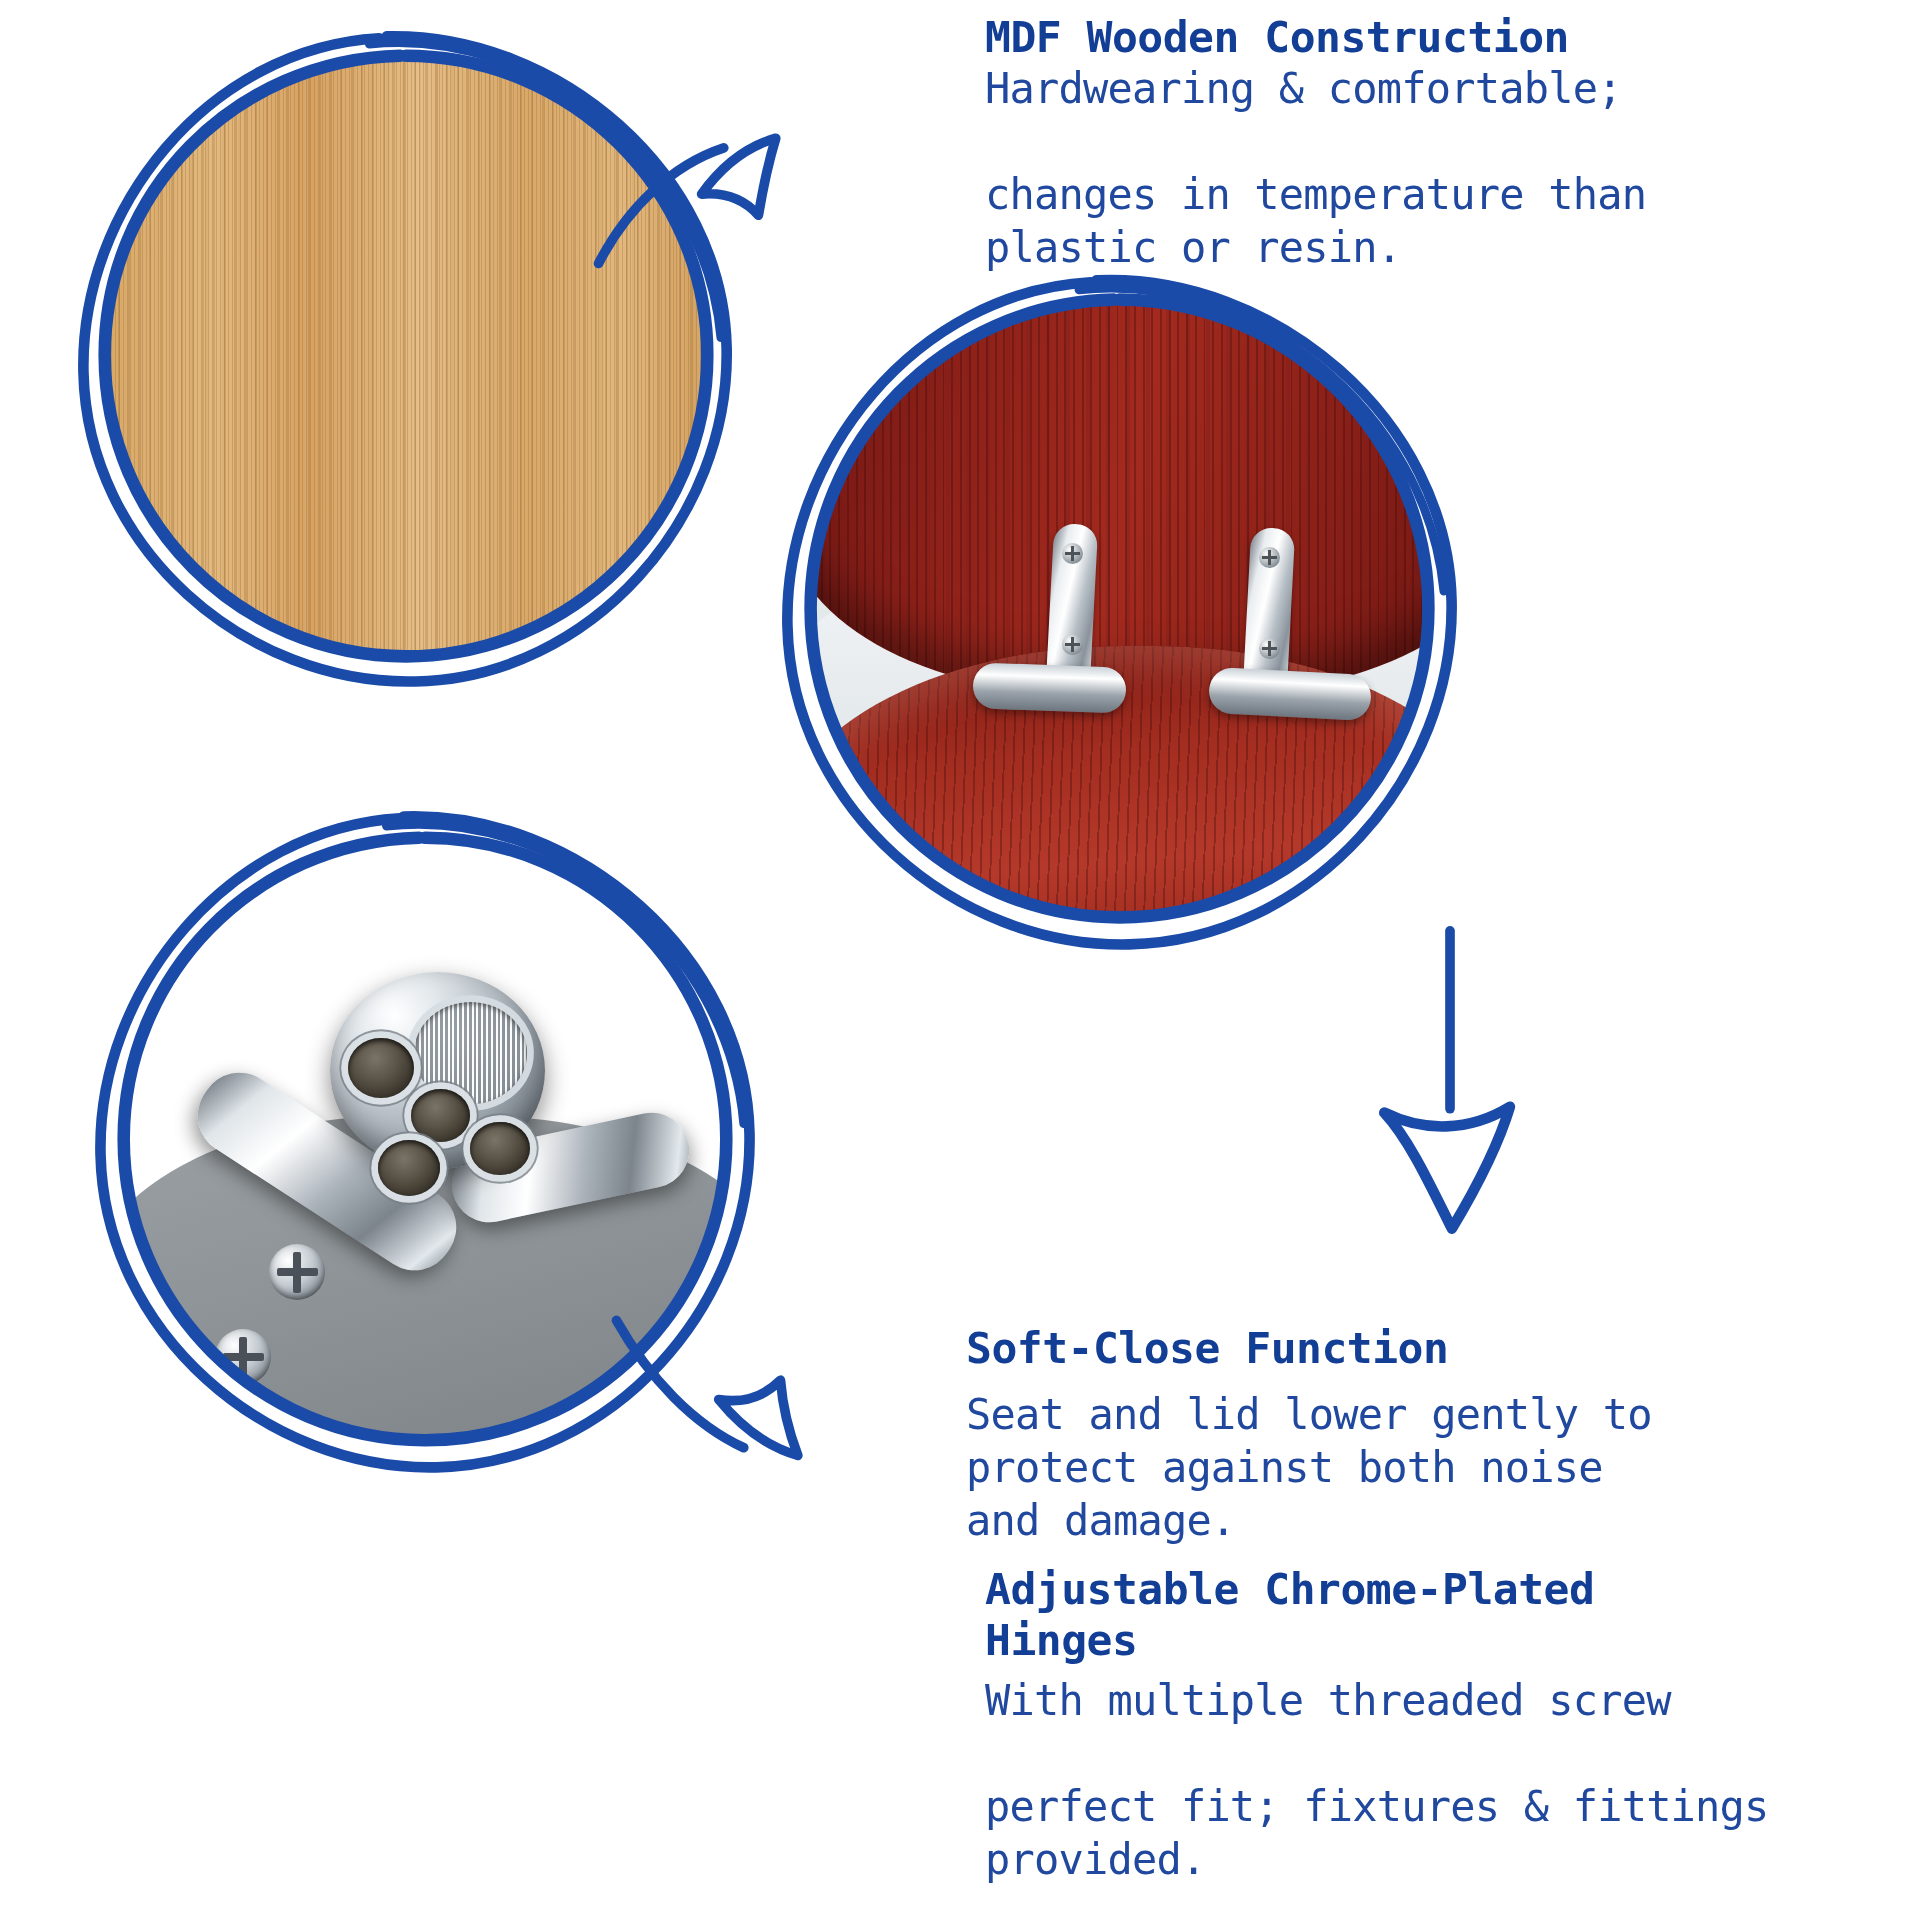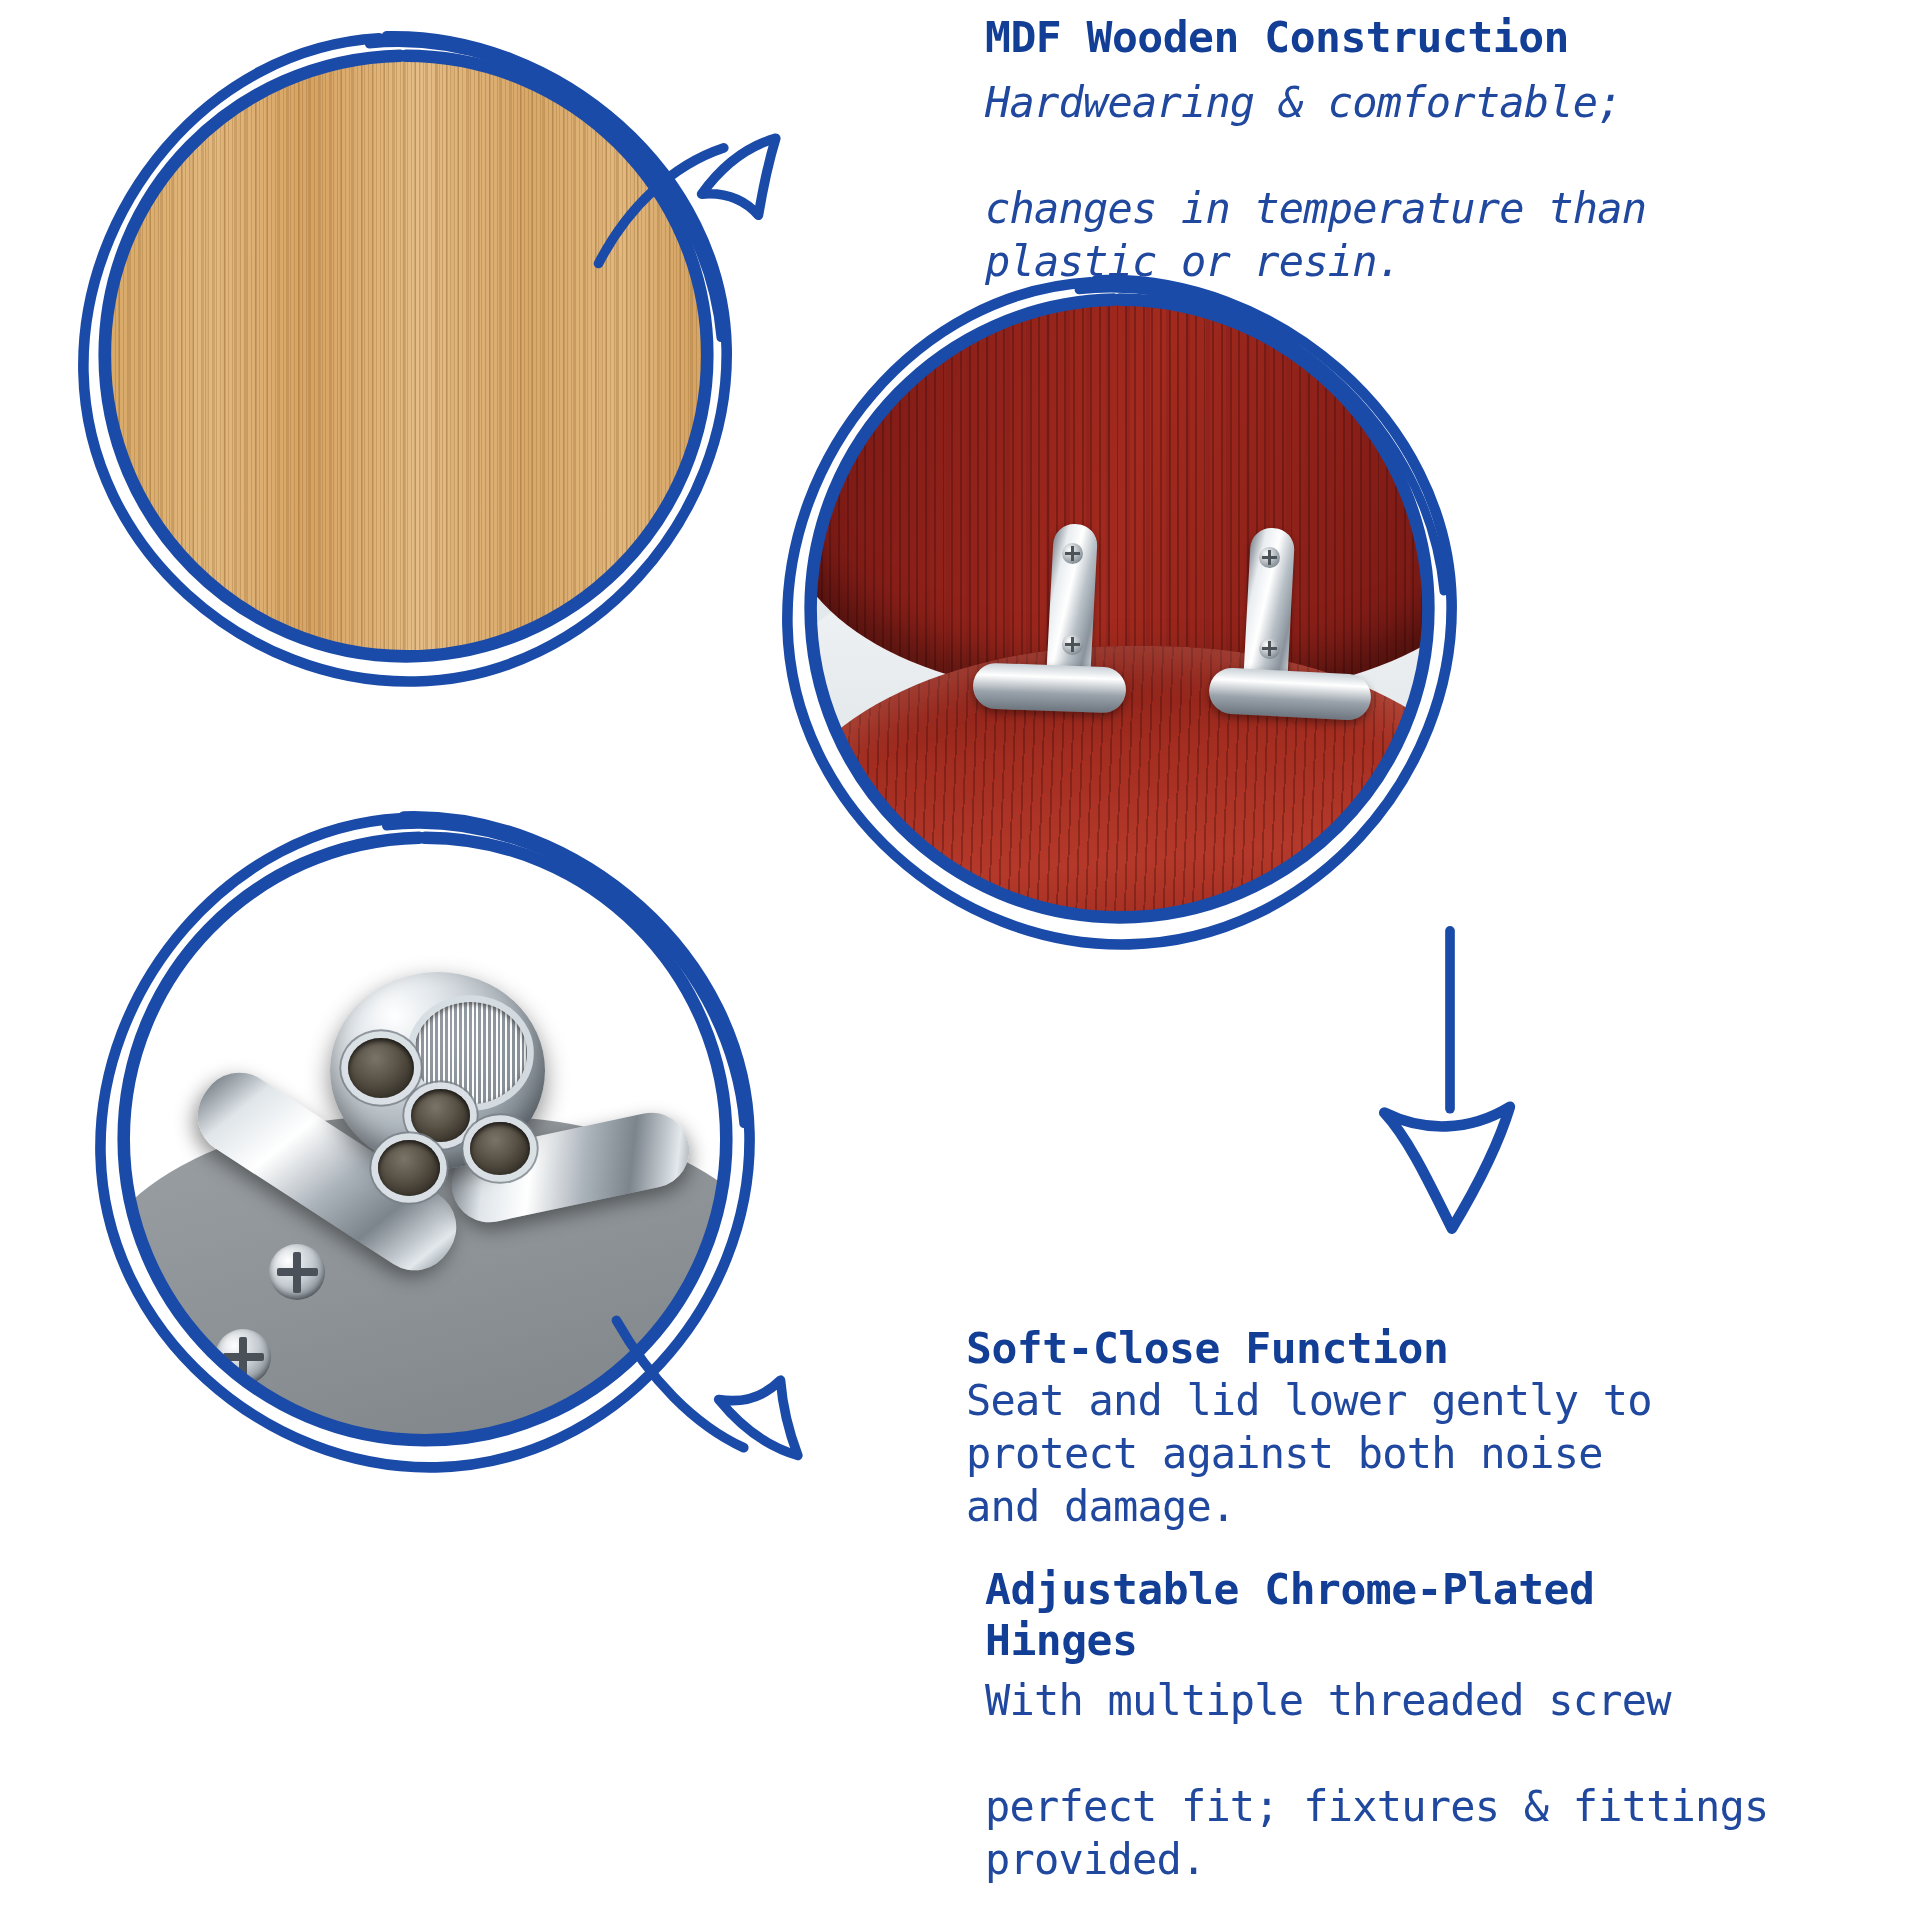--- a/index.html
+++ b/index.html
@@ -177,21 +177,21 @@
   </div>
 
   <svg class="arrow" style="left:579px; top:92px; width:251px; height:183px;" viewBox="0 0 260 190">
     <path d="M20 178 C 50 120 96 76 150 58" fill="none" stroke="#1B4BA8" stroke-width="10" stroke-linecap="round"></path>
     <path d="M127 106 C 150 74 176 56 204 48 C 196 74 190 104 186 128
              C 170 110 150 104 127 106 Z" fill="none" stroke="#1B4BA8" stroke-width="10" stroke-linejoin="round" stroke-linecap="round"></path>
   </svg>
 
   <div class="txt left" style="left:985px; top:11.6px; width:908px;">
     <h2>MDF Wooden Construction</h2>
-    <p style="margin-top:15px;font-style:italic;">
+    <p style="margin-top:1px;">
       <span>Hardwearing &amp; comfortable;</span><br>
       <br>
       <span>changes in temperature than</span><br>
       <span>plastic or resin.</span>
     </p>
   </div>
 
   <div class="circle-frame" style="left:772px; top:261px; width:695px; height:695px;">
     <div class="photo seatscene" style="left:39px; top:39px; width:618px; height:618px;">
       <div class="tilewall"></div>
@@ -220,21 +220,21 @@
   </div>
 
   <svg class="arrow" style="left:1363px; top:927px; width:174px; height:319px;" viewBox="0 0 180 330">
     <path d="M90 4 L90 188" fill="none" stroke="#1B4BA8" stroke-width="10" stroke-linecap="round"></path>
     <path d="M22 192 C 62 212 110 212 152 186 C 140 226 116 272 92 312
              C 70 268 48 220 22 192 Z" fill="none" stroke="#1B4BA8" stroke-width="11" stroke-linejoin="round" stroke-linecap="round"></path>
   </svg>
 
   <div class="txt center" style="left:966px; top:1323px; width:966px;">
     <h2>Soft-Close Function</h2>
-    <p style="margin-top:1px;">
+    <p style="margin-top:15px;">
       <span>Seat and lid lower gently to</span><br>
       <span>protect against both noise</span><br>
       <span>and damage.</span>
     </p>
   </div>
 
   <div class="circle-frame" style="left:87px; top:801px; width:676px; height:676px;">
     <div class="photo hingescene" style="left:39px; top:39px; width:599px; height:599px;">
       <div class="greyplate"></div>
 

